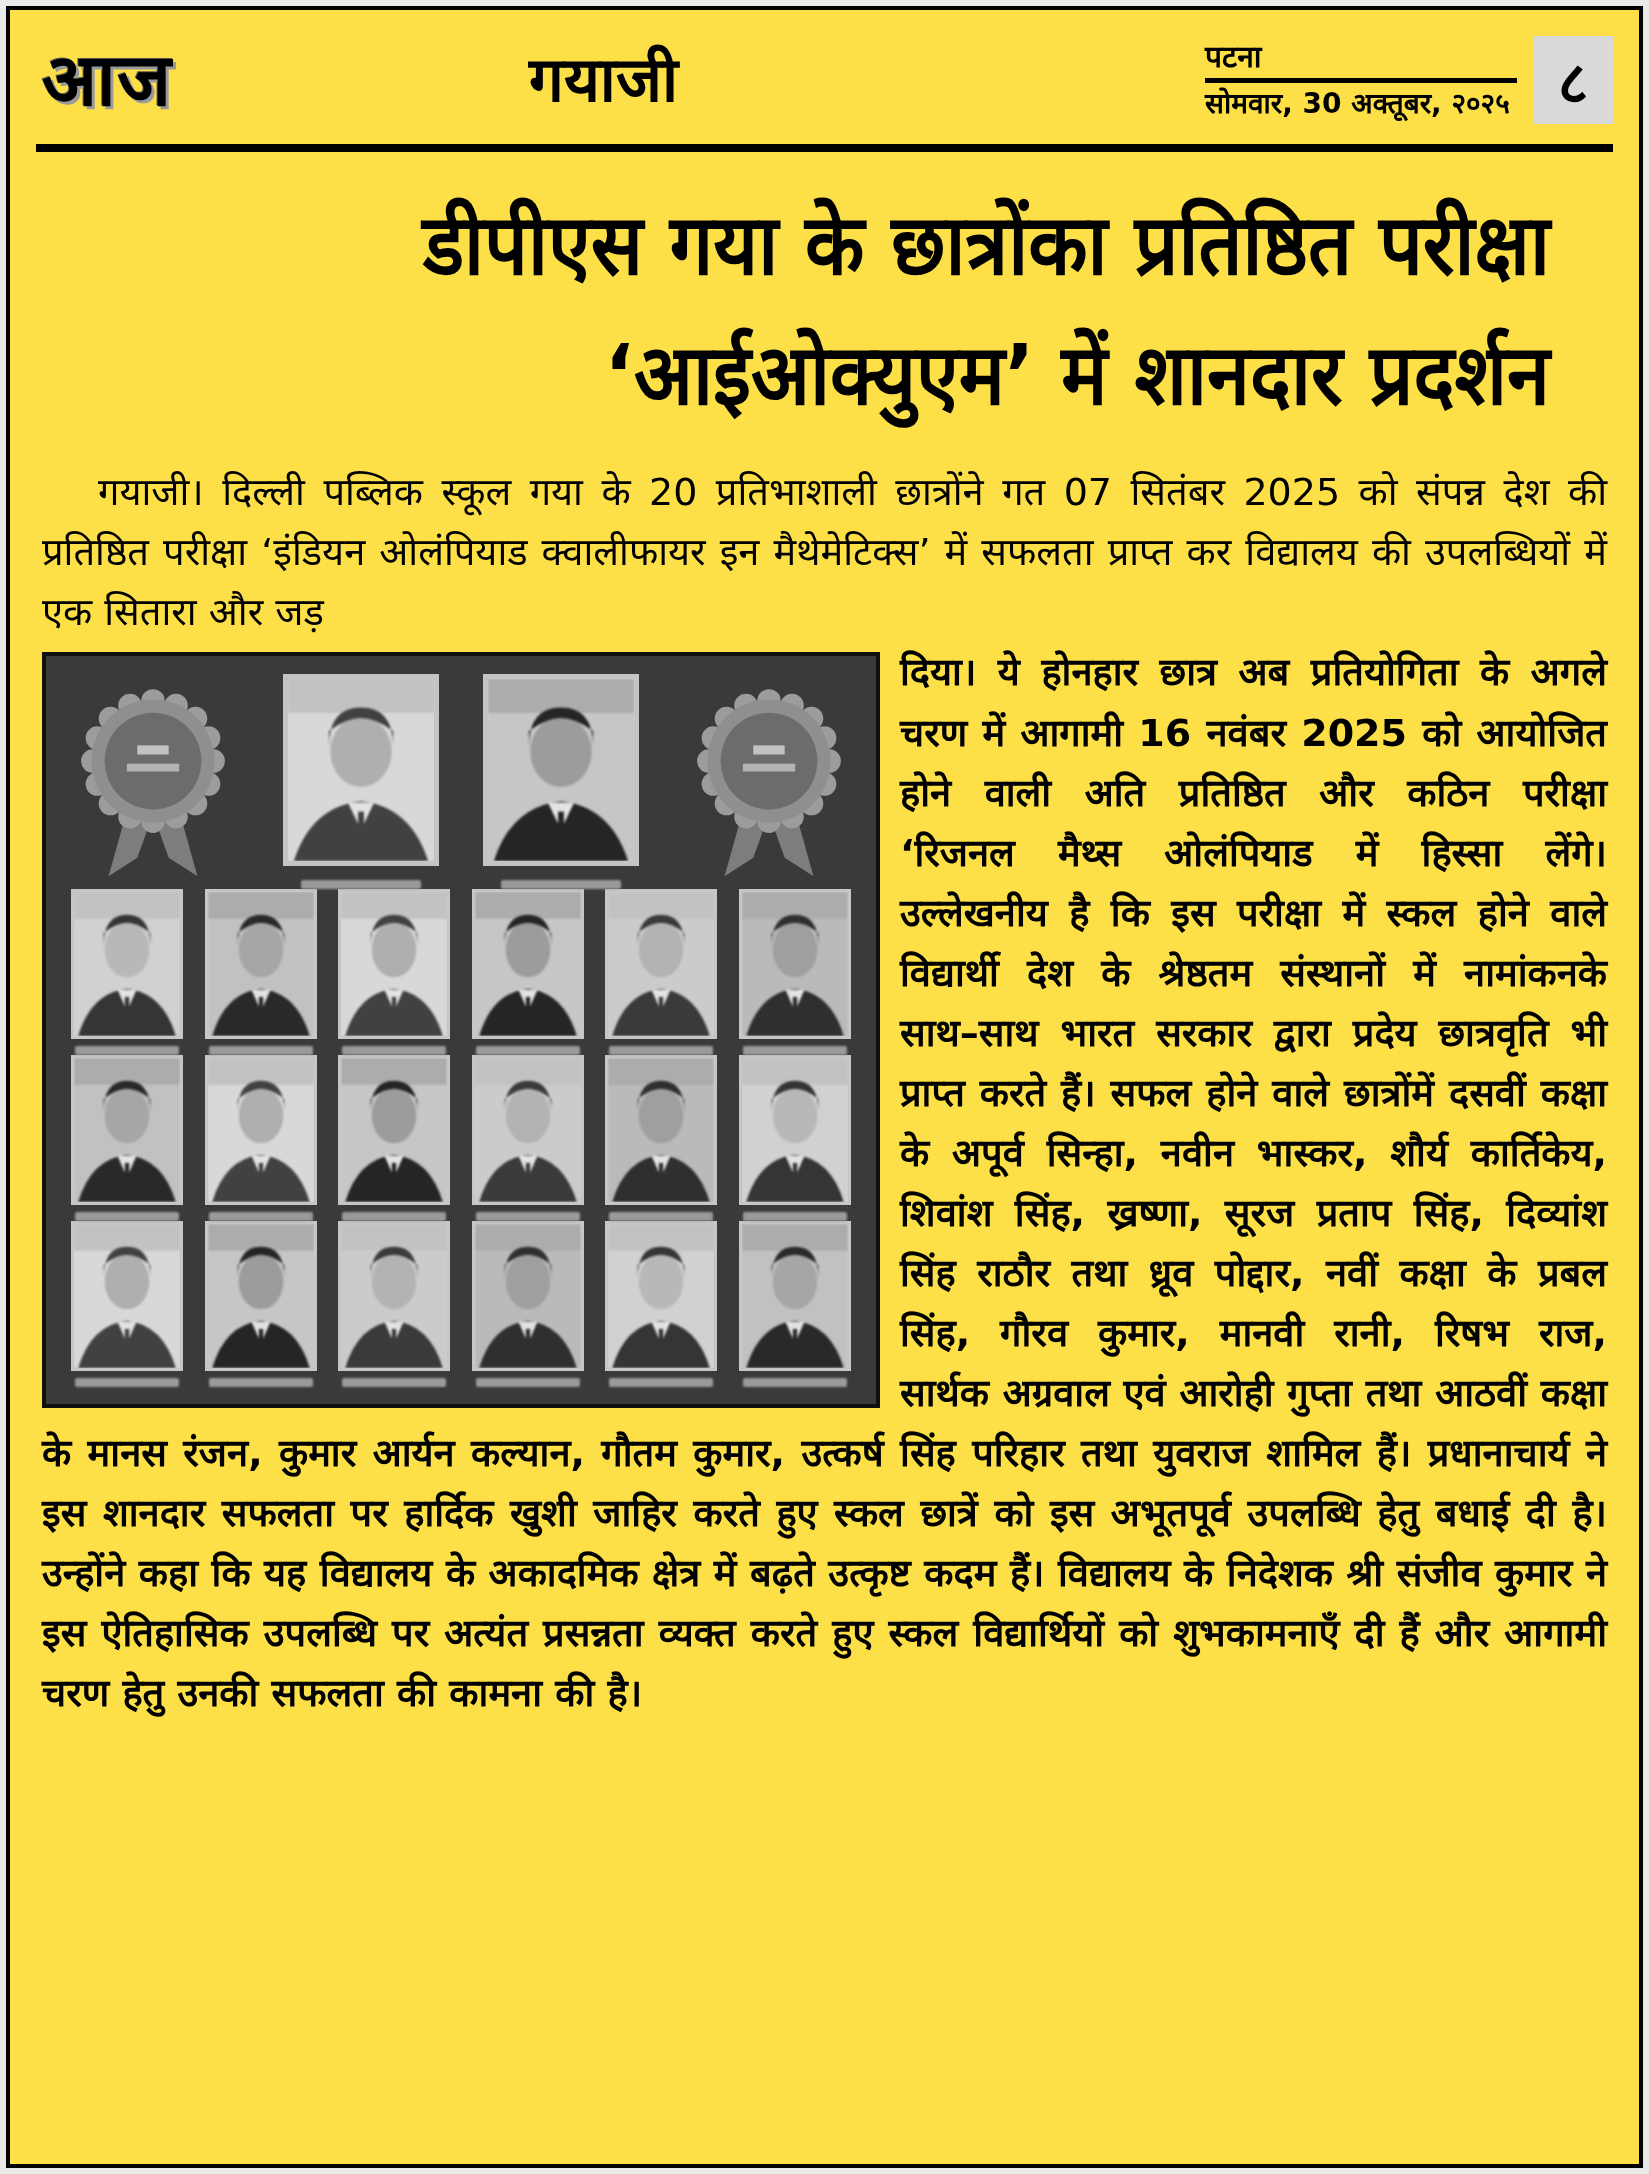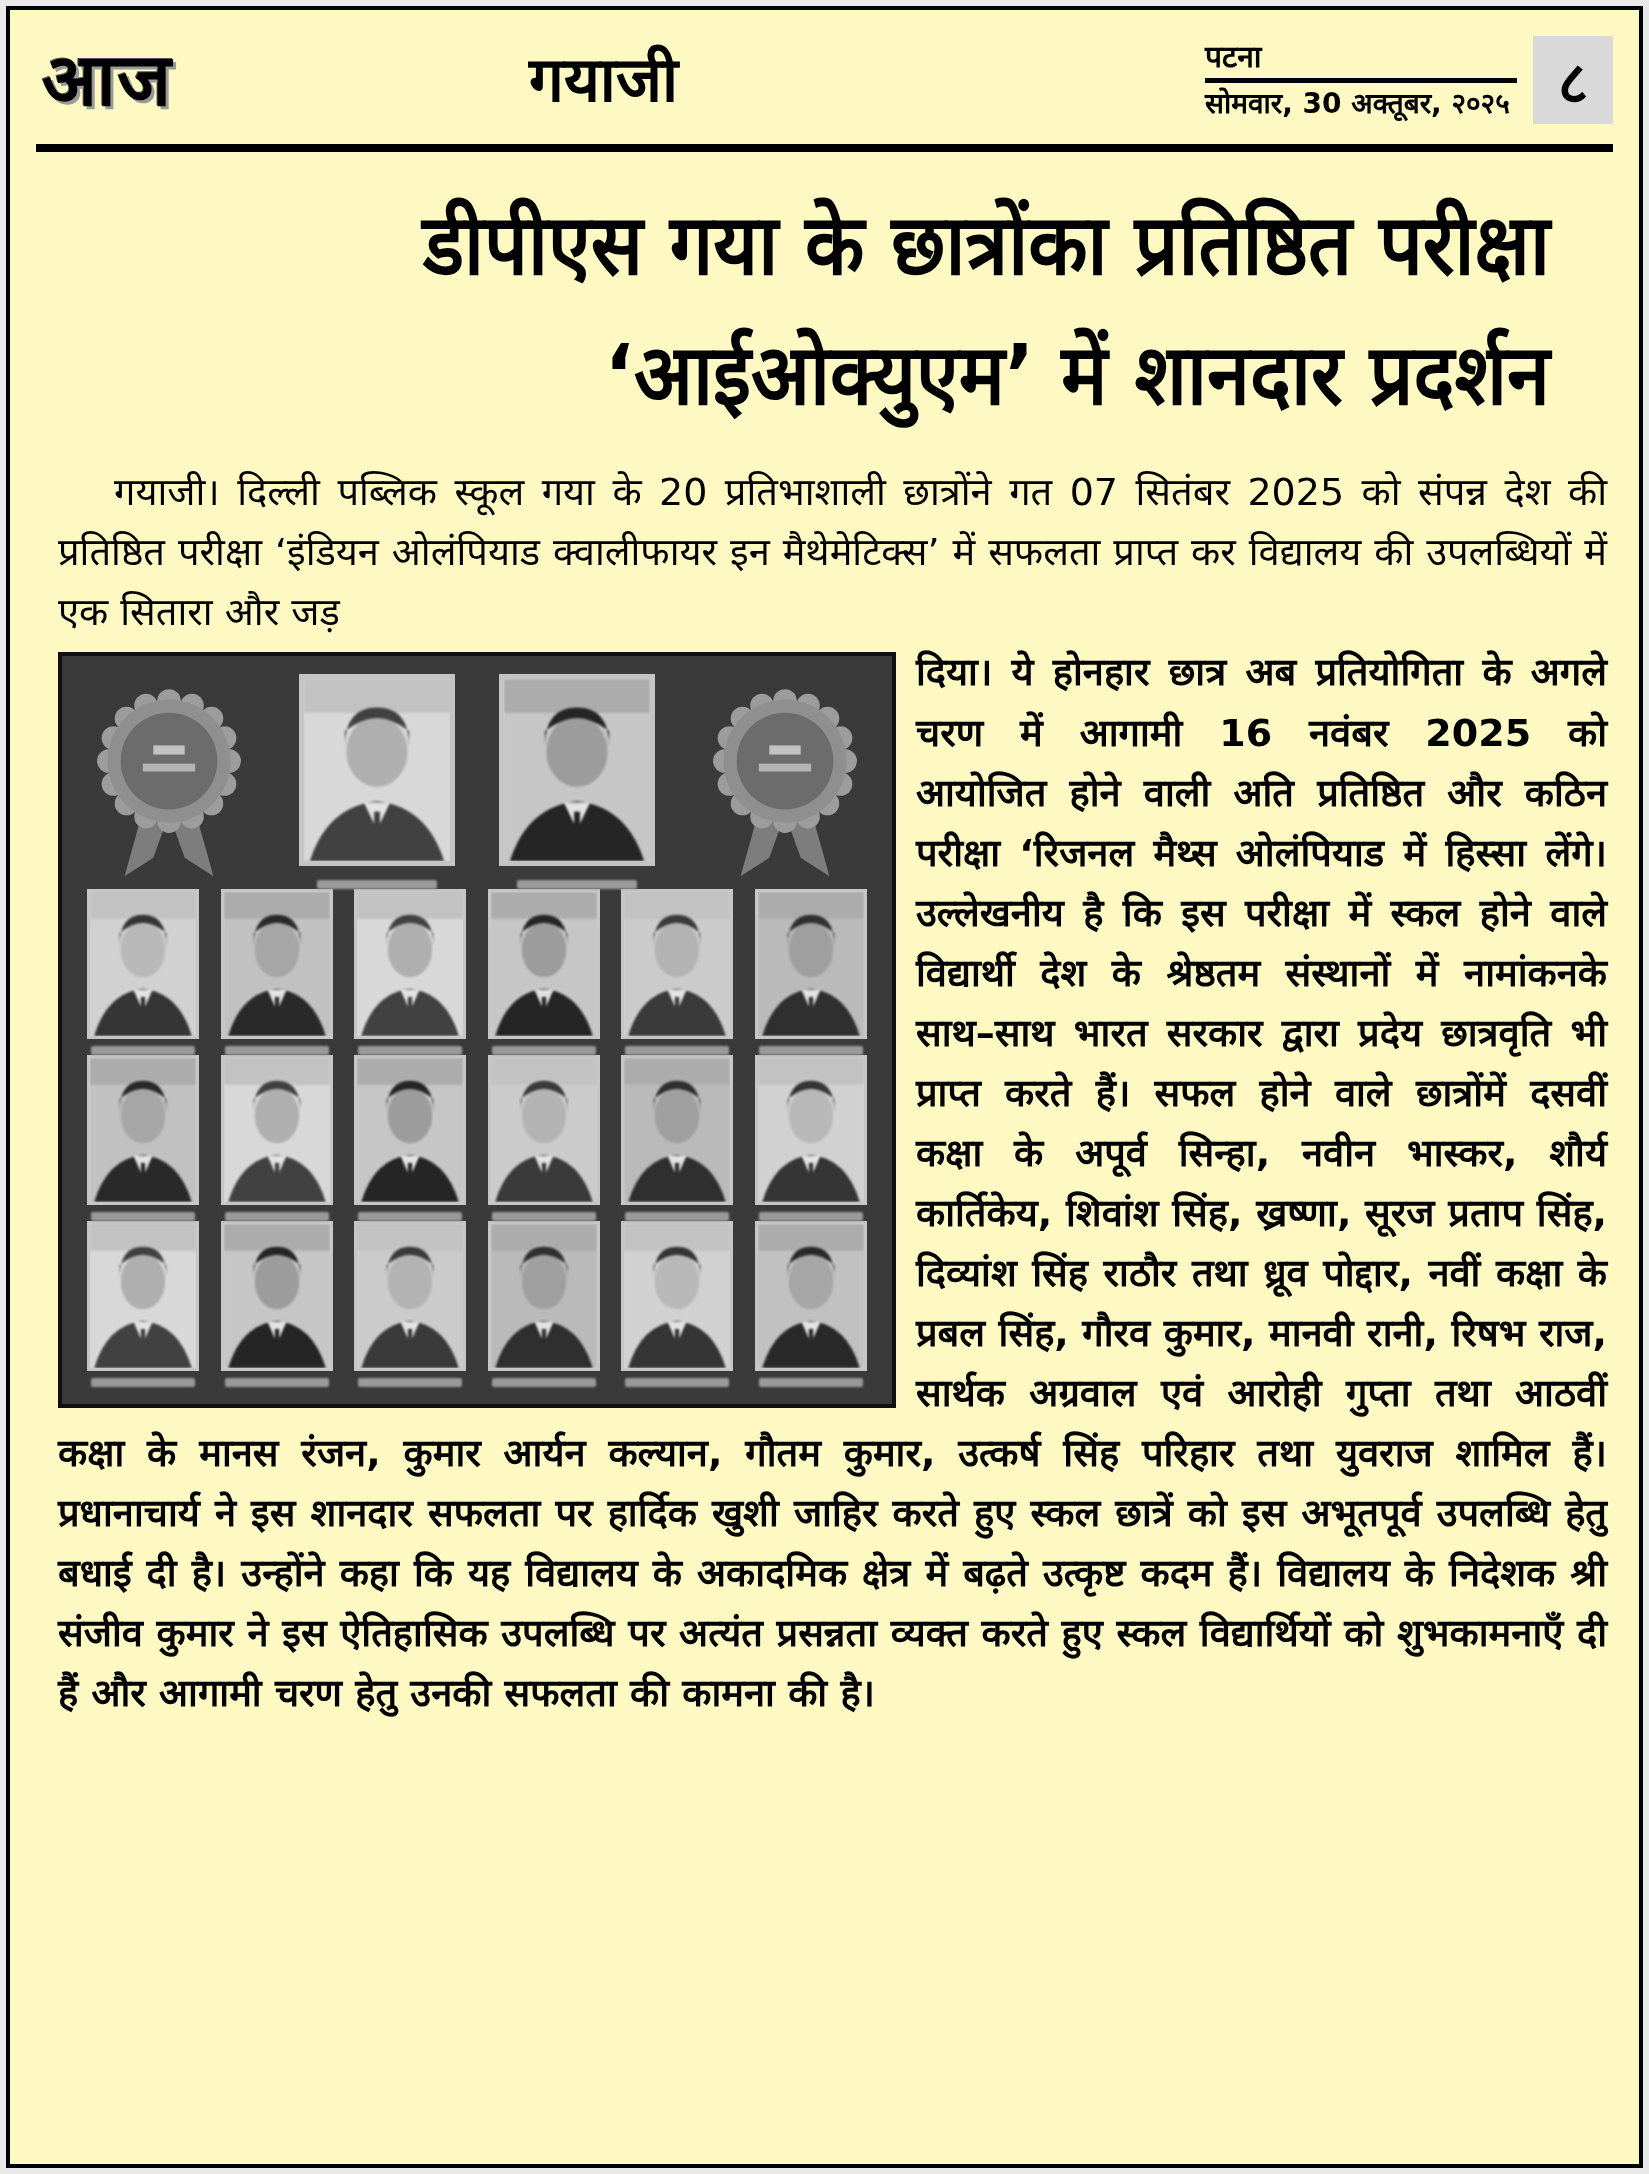--- a/index.html
+++ b/index.html
@@ -1,37 +1,37 @@
 <!DOCTYPE html>
 <html><head>
 <meta charset="utf-8">
 <style>
   html,body{margin:0;padding:0;background:#e9e9e9;}
   body{width:1649px;height:2174px;position:relative;font-family:"DejaVu Sans",sans-serif;color:#000;}
-  .page{position:absolute;left:6px;top:6px;right:6px;bottom:6px;background:#fef9c3;border:4px solid #000;
+  .page{position:absolute;left:6px;top:6px;right:6px;bottom:6px;background:#fde047;border:4px solid #000;
         box-sizing:border-box;padding:14px 26px 8px 26px;overflow:hidden;}
   
   .header{display:flex;align-items:center;height:112px;}
   .logo{font-size:72px;font-weight:bold;letter-spacing:2px;line-height:1;
         text-shadow:3px 3px 0 #9a9a9a,-1px -1px 0 #555;padding-left:6px;min-width:200px;}
   .section-title{flex:1;text-align:center;font-size:62px;font-weight:bold;line-height:1;
         transform:translateX(-120px);}
   .edition-block{width:312px;text-align:left;flex:none;}
   .edition{font-size:30px;font-weight:bold;line-height:1.2;}
   .edition-rule{border-top:5px solid #000;margin:3px 0 4px 0;}
   .date{font-size:28px;font-weight:bold;line-height:1.2;}
   .page-num-box{flex:none;width:80px;height:88px;background:#d9d9d9;margin-left:16px;
         display:flex;align-items:center;justify-content:center;font-size:58px;font-weight:bold;}
   .header-rule{border-top:8px solid #000;margin-top:8px;}
   
   .headline{margin-top:28px;text-align:right;font-weight:bold;}
   .headline .hl-line{font-size:84px;line-height:1.55;white-space:nowrap;display:block;
         transform:scaleX(.92);transform-origin:center;}
   
-  .article{margin-top:22px;font-size:38px;line-height:1.58;text-align:justify;margin-left:16px;}
+  .article{margin-top:22px;font-size:38px;line-height:1.58;text-align:justify;}
   .para-intro{margin:0 6px;text-indent:56px;}
   .para-rest{margin:0 6px;font-weight:bold;}
   
   .collage{float:left;width:838px;height:756px;background:#3a3a3a;border:4px solid #101010;
         box-sizing:border-box;margin:10px 20px 8px 0;padding:18px 22px;display:flex;
         flex-direction:column;justify-content:space-between;}
   .featured-row{display:flex;justify-content:space-between;align-items:center;height:232px;}
   .f-cell{display:flex;flex-direction:column;align-items:center;}
   .photo-frame{background:#cfcfcf;box-sizing:border-box;overflow:hidden;}
   .featured .photo-frame{width:156px;height:192px;border:5px solid #c4c4c4;}

